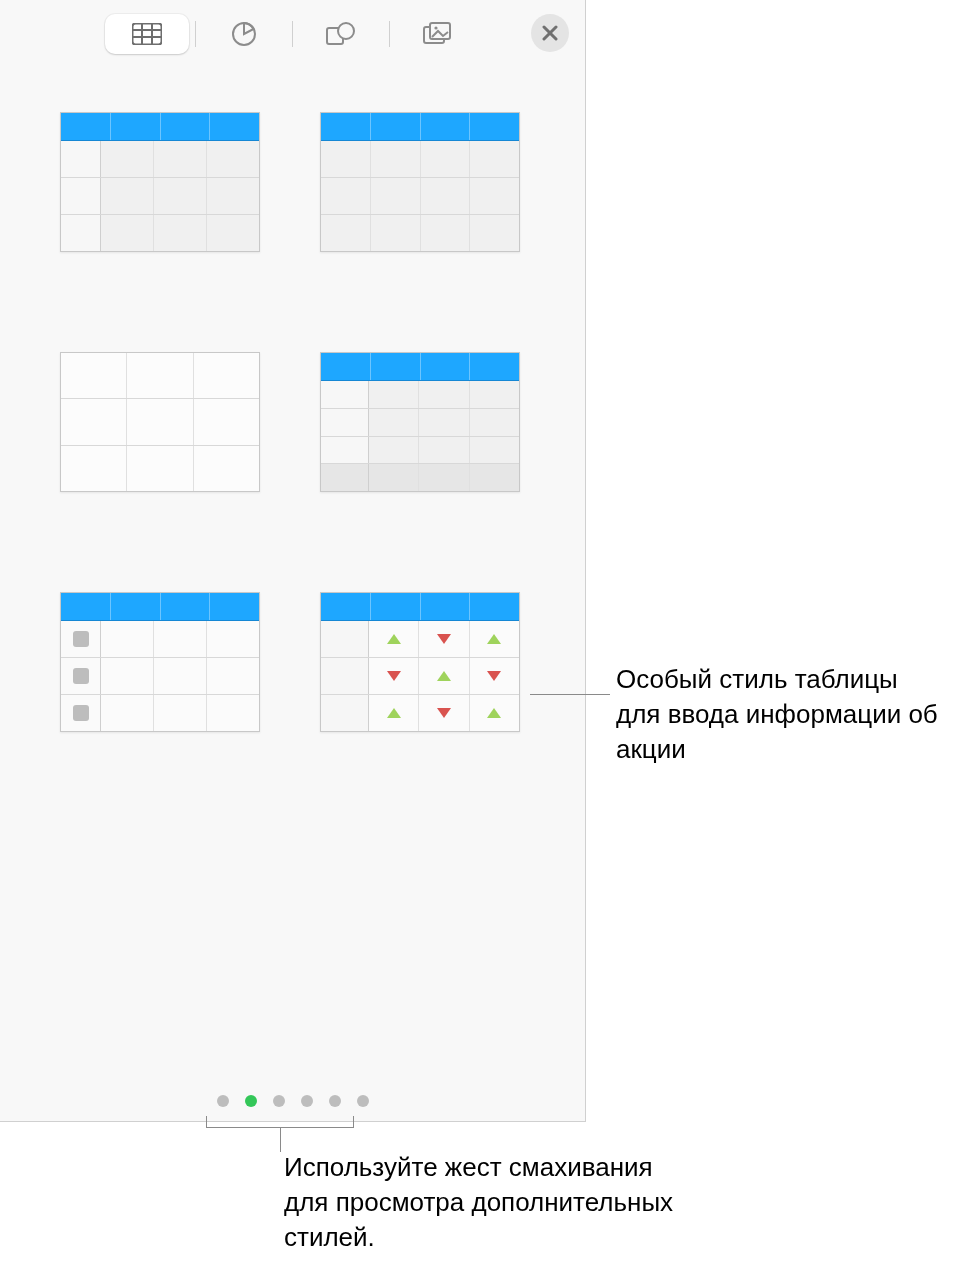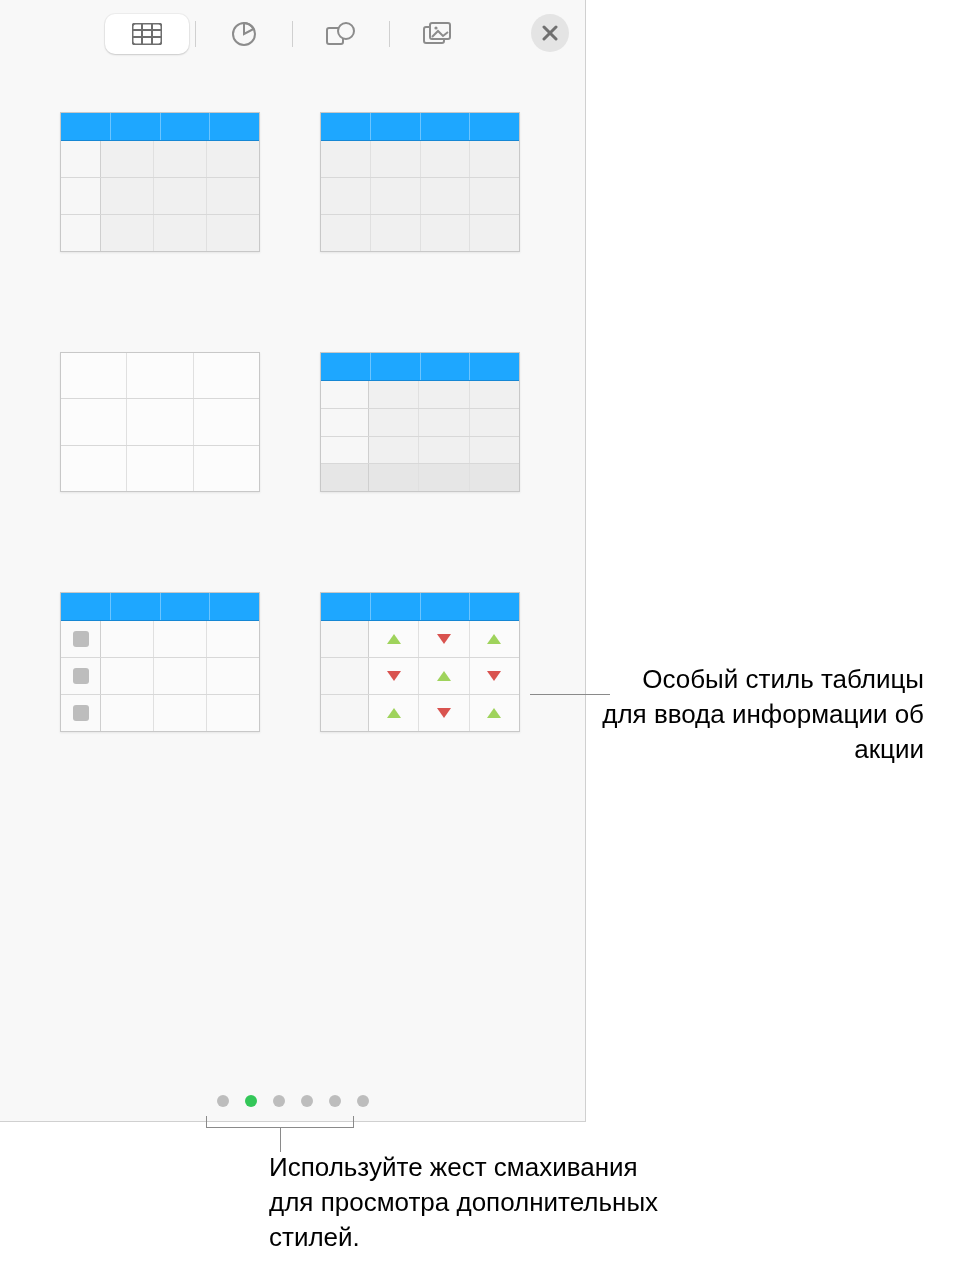--- a/index.html
+++ b/index.html
@@ -467,17 +467,17 @@
     <div class="dot"></div>
     <div class="dot active"></div>
     <div class="dot"></div>
     <div class="dot"></div>
     <div class="dot"></div>
     <div class="dot"></div>
   </div>
 </div>
 
 <div class="callout-line" style="left:530px; top:694px; width:80px;"></div>
-<div class="callout" style="left:594px; top:662px; width:330px;text-align:right;">Особый стиль таблицы для ввода информации об акции</div>
+<div class="callout" style="left:616px; top:662px; width:330px;">Особый стиль таблицы для ввода информации об акции</div>
 
 <div class="callout-bracket" style="left:206px; top:1116px; width:148px; height:12px;"></div>
 <div class="callout-line v" style="left:280px; top:1128px; height:24px;"></div>
-<div class="callout" style="left:269px; top:1150px; width:420px;">Используйте жест смахивания для просмотра дополнительных стилей.</div>
+<div class="callout" style="left:284px; top:1150px; width:420px;">Используйте жест смахивания для просмотра дополнительных стилей.</div>
 
 </body></html>

